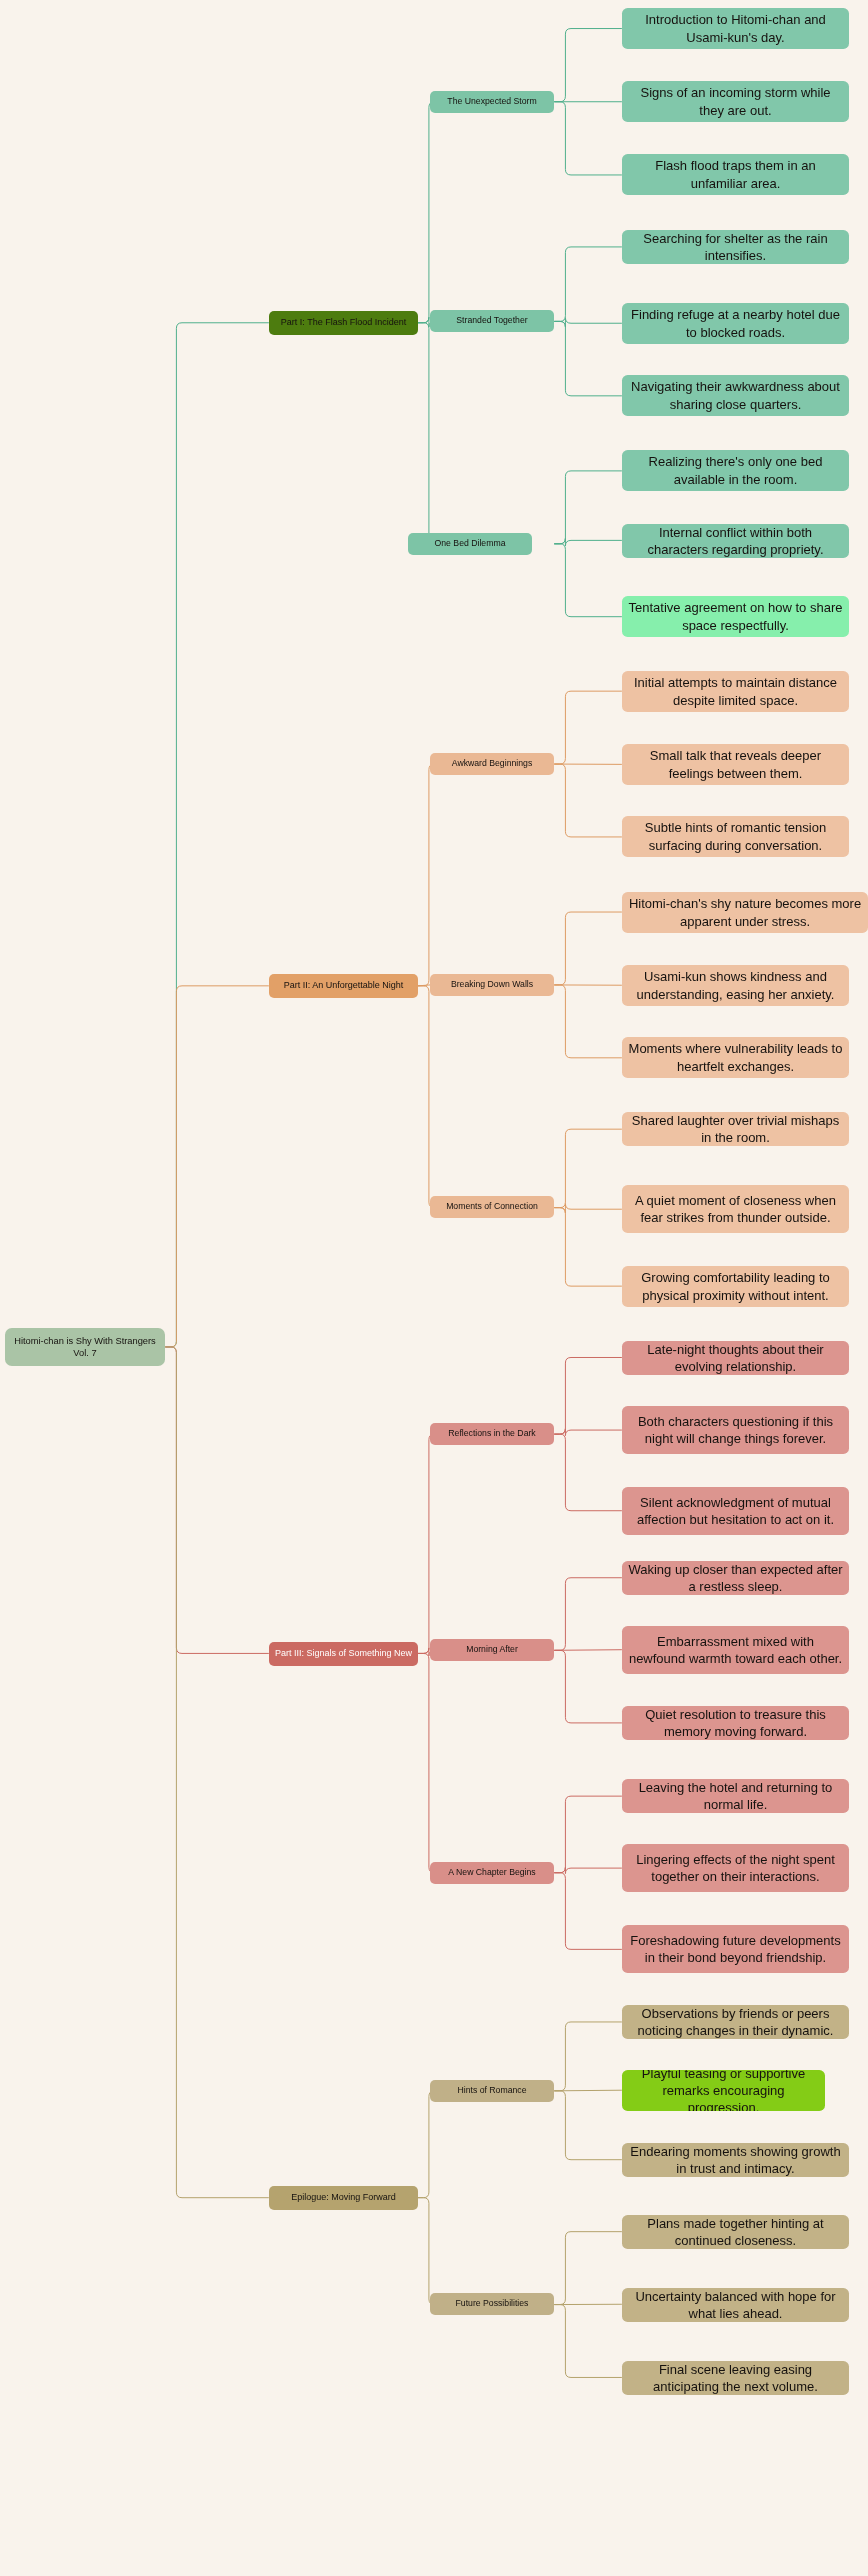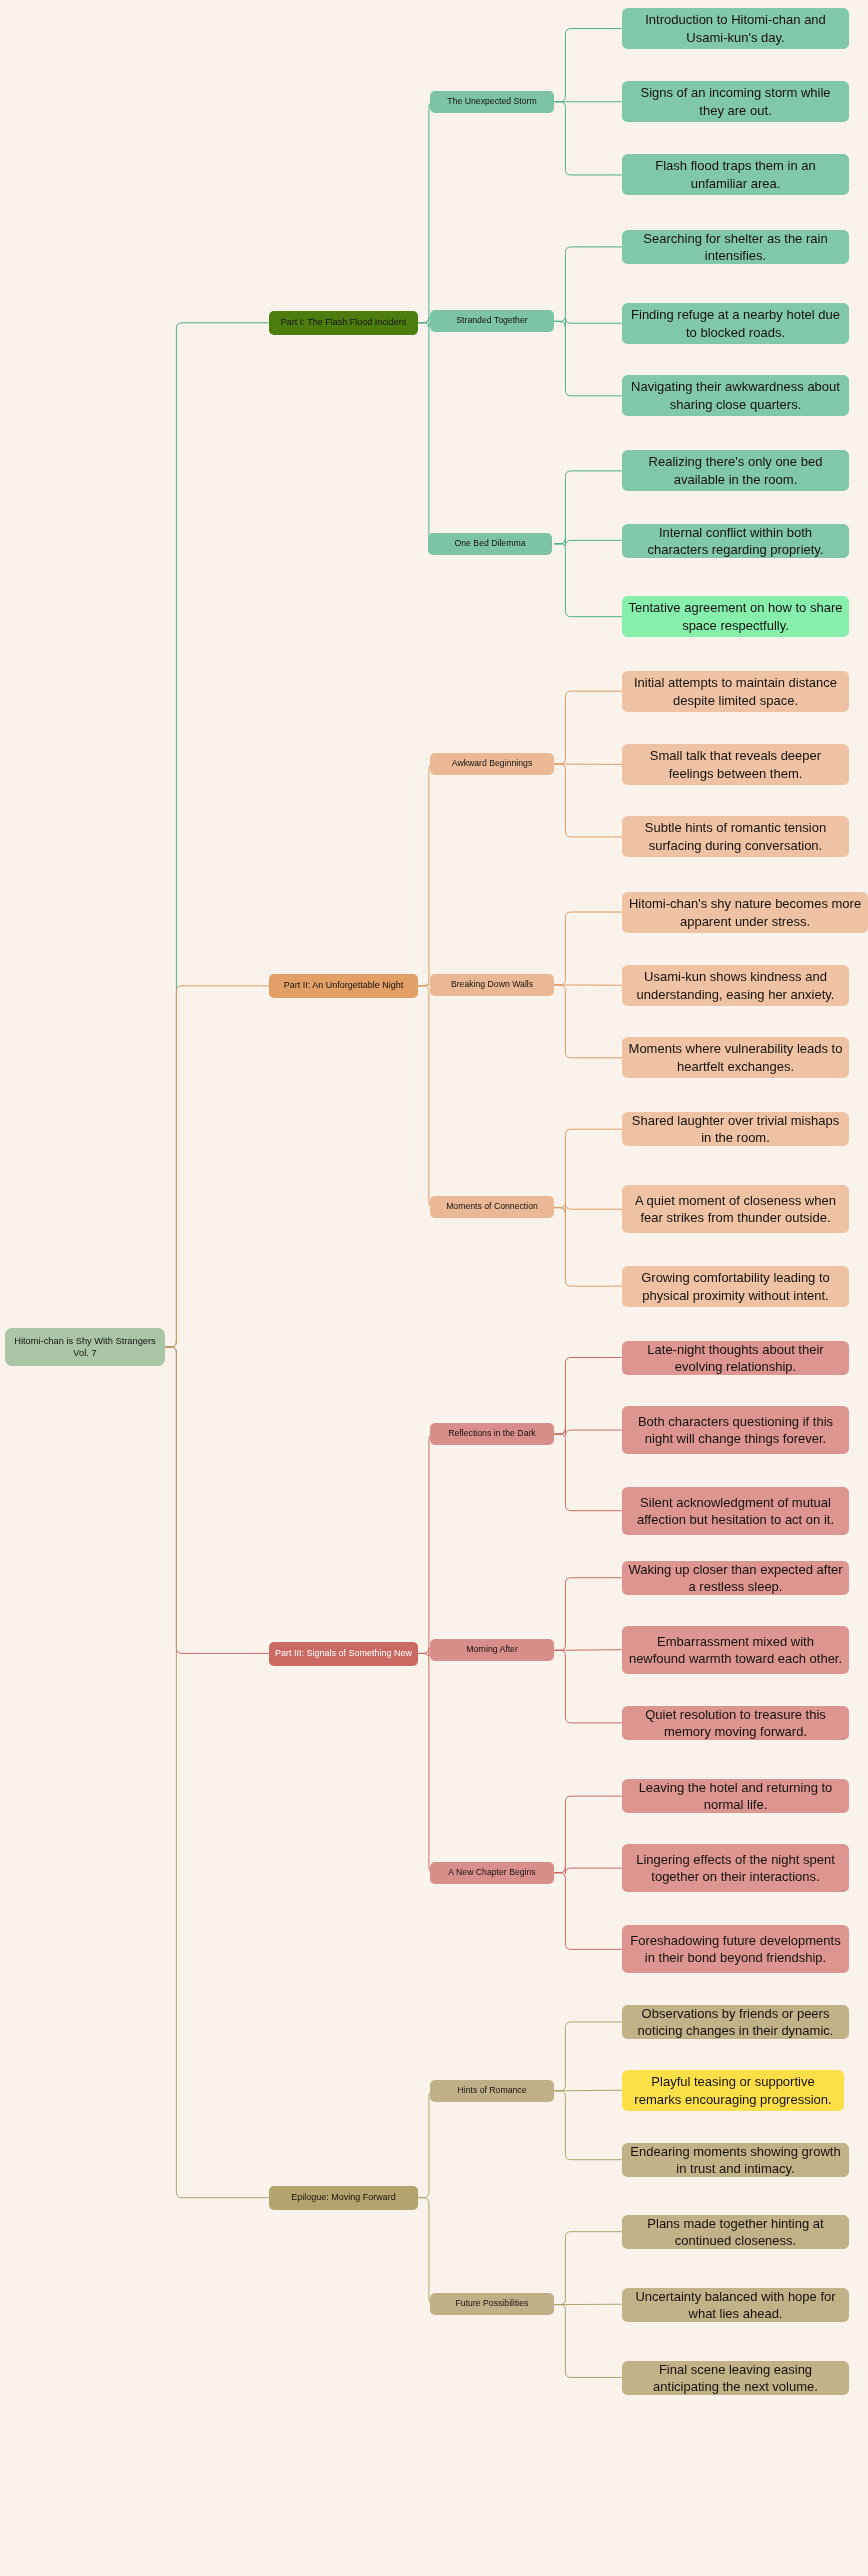--- a/index.html
+++ b/index.html
@@ -138,21 +138,21 @@
       </div>
       <div class="node leaf" style="left: 622px; top: 450px; width: 227px; height: 41px; background: rgb(129, 199, 170); color: rgb(22, 18, 15);">
         <span>Realizing there's only one bed available in the room.</span>
       </div>
       <div class="node leaf" style="left: 622px; top: 524px; width: 227px; height: 34px; background: rgb(129, 199, 170); color: rgb(22, 18, 15);">
         <span>Internal conflict within both characters regarding propriety.</span>
       </div>
       <div class="node leaf" style="left: 622px; top: 596px; width: 227px; height: 41px; background: #86efac; color: rgb(22, 18, 15);">
         <span>Tentative agreement on how to share space respectfully.</span>
       </div>
-      <div class="node l2" style="left: 428px; top: 533px; width: 124px; height: 22.3px; background: rgb(125, 196, 166); color: rgb(22, 18, 15);">
+      <div class="node l2" style="left: 408px; top: 533px; width: 124px; height: 22.3px; background: rgb(125, 196, 166); color: rgb(22, 18, 15);">
         <span>One Bed Dilemma</span>
       </div>
       <div class="node l1" style="left: 269px; top: 311px; width: 149px; height: 23.6px; background: #4d7c0f; color: rgb(22, 18, 15);">
         <span>Part I: The Flash Flood Incident</span>
       </div>
       <div class="node leaf" style="left: 622px; top: 671px; width: 227px; height: 41px; background: rgb(238, 194, 163); color: rgb(22, 18, 15);">
         <span>Initial attempts to maintain distance despite limited space.</span>
       </div>
       <div class="node leaf" style="left: 622px; top: 744px; width: 227px; height: 41px; background: rgb(238, 194, 163); color: rgb(22, 18, 15);">
         <span>Small talk that reveals deeper feelings between them.</span>
@@ -225,21 +225,21 @@
       </div>
       <div class="node l2" style="left: 430px; top: 1862px; width: 124px; height: 22.3px; background: rgb(217, 143, 137); color: rgb(22, 18, 15);">
         <span>A New Chapter Begins</span>
       </div>
       <div class="node l1 white-text" style="left: 269px; top: 1642px; width: 149px; height: 23.6px; background: rgb(203, 106, 98); color: rgb(255, 255, 255);">
         <span>Part III: Signals of Something New</span>
       </div>
       <div class="node leaf" style="left: 622px; top: 2005px; width: 227px; height: 34px; background: rgb(194, 178, 135); color: rgb(22, 18, 15);">
         <span>Observations by friends or peers noticing changes in their dynamic.</span>
       </div>
-      <div class="node leaf" style="left: 622px; top: 2070px; width: 222px; height: 41px; background: #fde047; color: rgb(22, 18, 15);">
+      <div class="node leaf" style="left: 622px; top: 2070px; width: 203px; height: 41px; background: #84cc16; color: rgb(22, 18, 15);">
         <span>Playful teasing or supportive remarks encouraging progression.</span>
       </div>
       <div class="node leaf" style="left: 622px; top: 2143px; width: 227px; height: 34px; background: rgb(194, 178, 135); color: rgb(22, 18, 15);">
         <span>Endearing moments showing growth in trust and intimacy.</span>
       </div>
       <div class="node l2" style="left: 430px; top: 2080px; width: 124px; height: 22.3px; background: rgb(192, 176, 136); color: rgb(22, 18, 15);">
         <span>Hints of Romance</span>
       </div>
       <div class="node leaf" style="left: 622px; top: 2215px; width: 227px; height: 34px; background: rgb(194, 178, 135); color: rgb(22, 18, 15);">
         <span>Plans made together hinting at continued closeness.</span>

